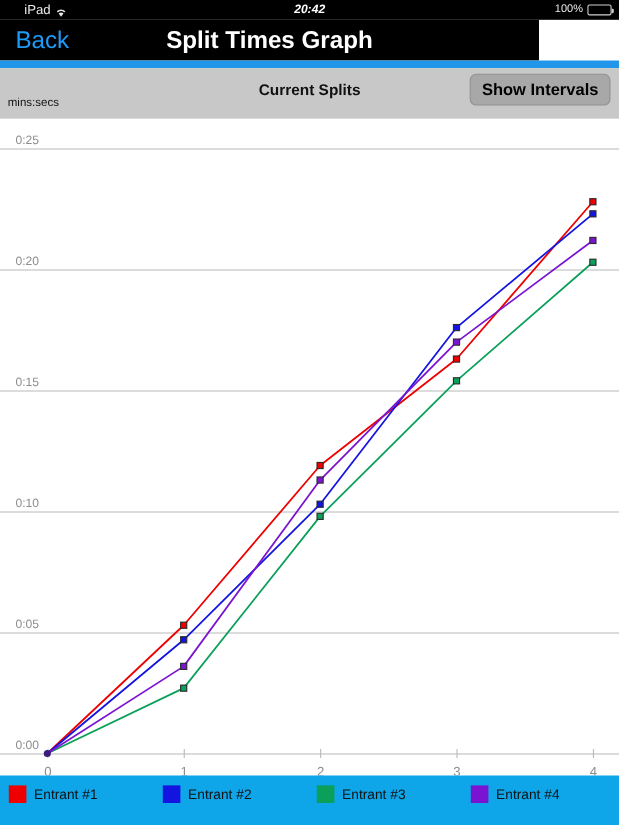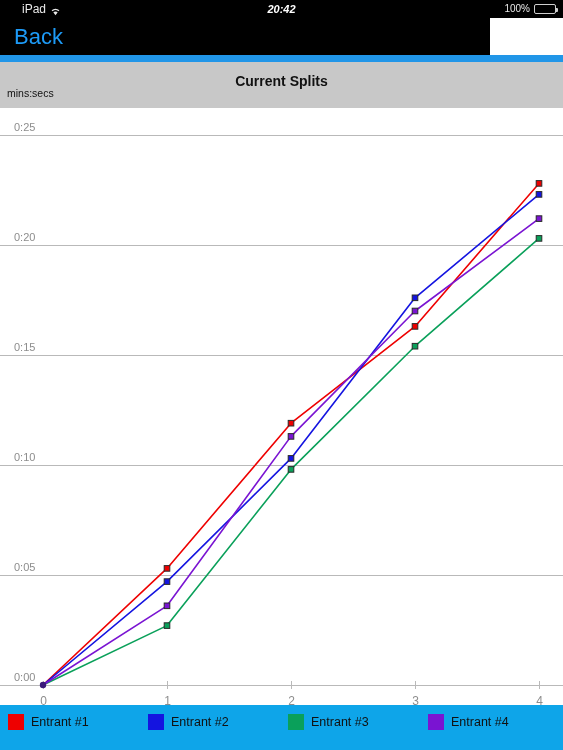--- a/index.html
+++ b/index.html
@@ -132,26 +132,28 @@
       <span>100%</span>
       <span class="batt">
         <span class="batt-fill" style="width:100%"></span>
         <span class="batt-cap"></span>
       </span>
     </div>
   </div>
 
   <div class="navbar">
     <div class="nav-back">Back</div>
+    <div class="nav-title">Split Times Graph</div>
   </div>
   <div class="nav-rule"></div>
 
   <div class="toolbar">
     <div class="units-label">mins:secs</div>
     <div class="panel-title">Current Splits</div>
+    <button class="btn-intervals">Show Intervals</button>
   </div>
 
   <div class="chart-area">
     <svg class="chart-svg" id="chart-svg" width="563" height="597">
         <line x1="0" y1="577.5" x2="563" y2="577.5" class="axisline"></line>
         <text x="14" y="572.5" class="ylabel">0:00</text>
         <line x1="0" y1="467.5" x2="563" y2="467.5" class="gridline"></line>
         <text x="14" y="462.5" class="ylabel">0:05</text>
         <line x1="0" y1="357.5" x2="563" y2="357.5" class="gridline"></line>
         <text x="14" y="352.5" class="ylabel">0:10</text>

